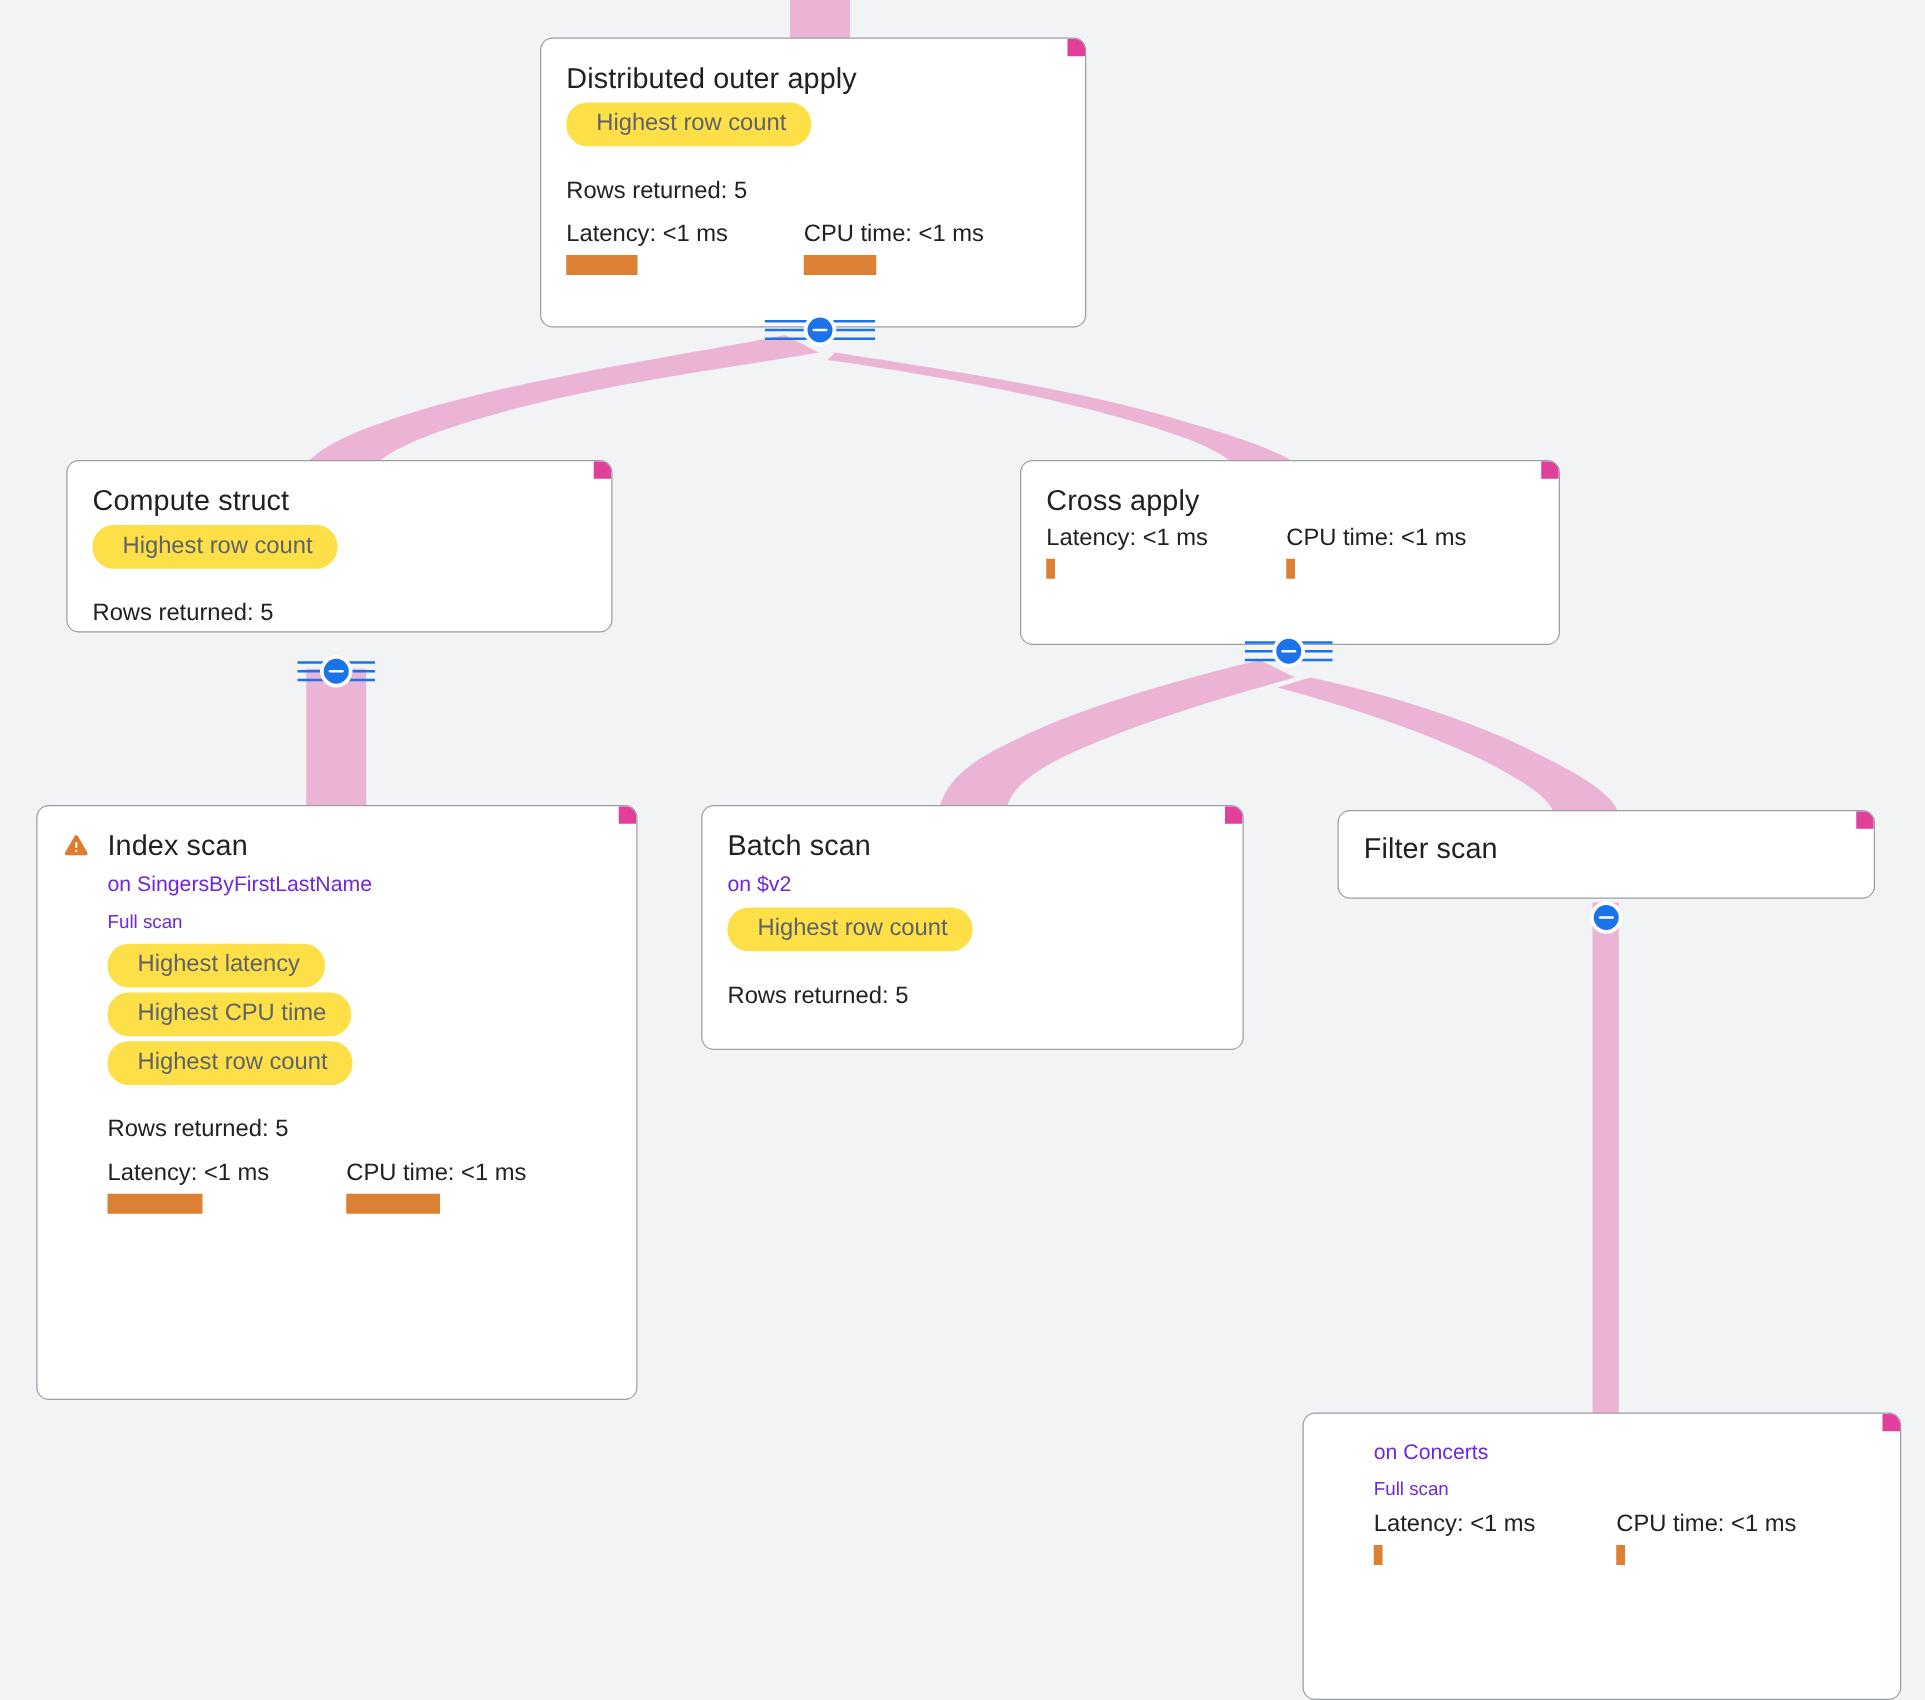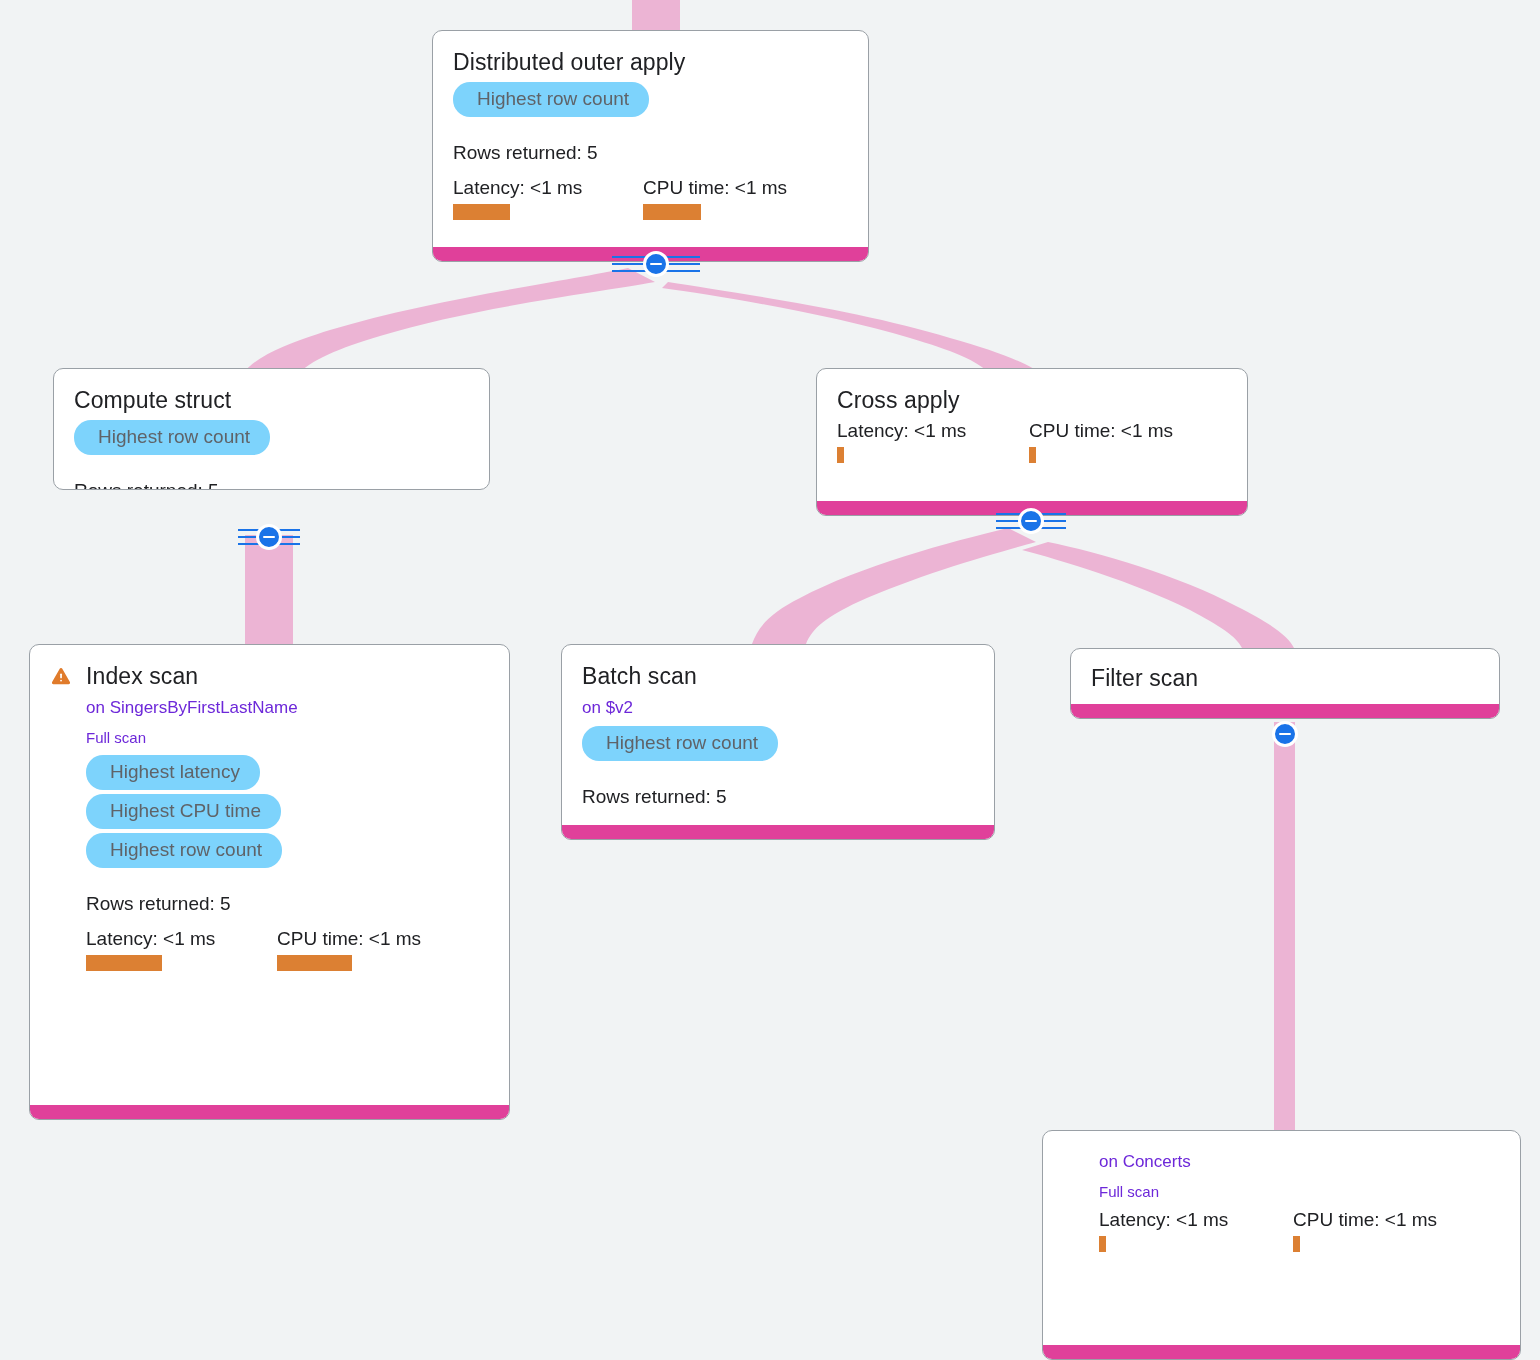--- a/index.html
+++ b/index.html
@@ -27,21 +27,20 @@
     pointer-events: none;
   }
   .node {
     position: absolute;
     box-sizing: border-box;
     background: #ffffff;
     border: 1px solid #9aa0a6;
     border-radius: 10px;
     overflow: hidden;
     display: flex;
-    flex-direction: column;
   }
   .node-body {
     flex: 1 1 auto;
     padding: 16px 20px 10px 20px;
     display: flex;
     flex-direction: column;
   }
   .node-footer {
     height: 14px;
     flex: 0 0 14px;
@@ -85,21 +84,21 @@
     white-space: nowrap;
   }
   .chips {
     display: flex;
     flex-direction: column;
     align-items: flex-start;
     gap: 4px;
     margin: 3px 0 3px 0;
   }
   .chip {
-    background: #7dd3fc;
+    background: #fde047;
     color: #5f6368;
     font-size: 19px;
     line-height: 22px;
     border-radius: 17px;
     padding: 6px 20px 7px 24px;
     white-space: nowrap;
   }
   .rows {
     font-size: 19px;
     line-height: 30px;
@@ -234,21 +233,21 @@
     </div>
     <div class="node-footer"></div>
   </div>
   <div class="btn-lines" style="left:612px; top:251px; width:88px;">
     <span></span>
       <span></span>
       <span></span>
   </div>
   <div class="collapse-btn" style="left:643px; top:251px;"></div>
 
-  <div class="node" id="n-compute-struct" style="left:53px; top:368px; width:437px; height:122px;">
+  <div class="node" id="n-compute-struct" style="left:53px; top:368px; width:437px; height:138px;">
     <div class="node-body">
       <div class="title-row">
         <div class="node-title">Compute struct</div>
       </div>
       <div class="chips indent">
         <div class="chip">Highest row count</div>
       </div>
       <div class="rows indent">Rows returned: 5</div>
     </div>
     <div class="node-footer"></div>

